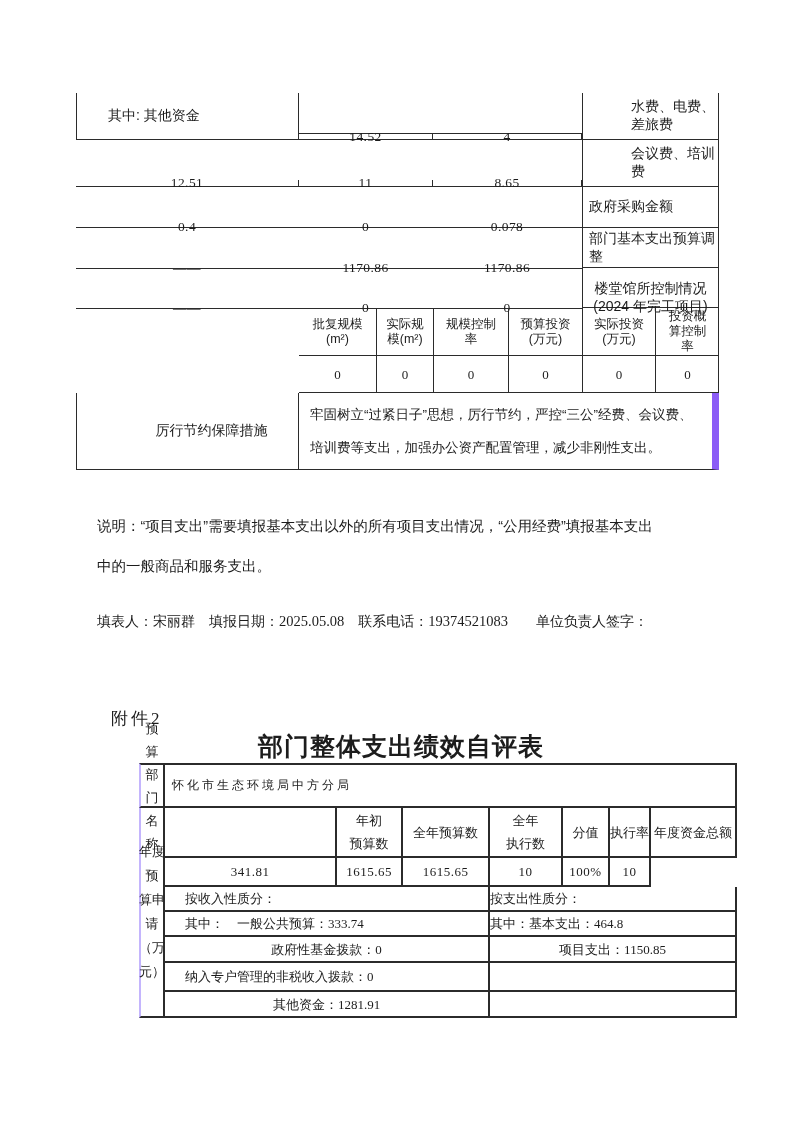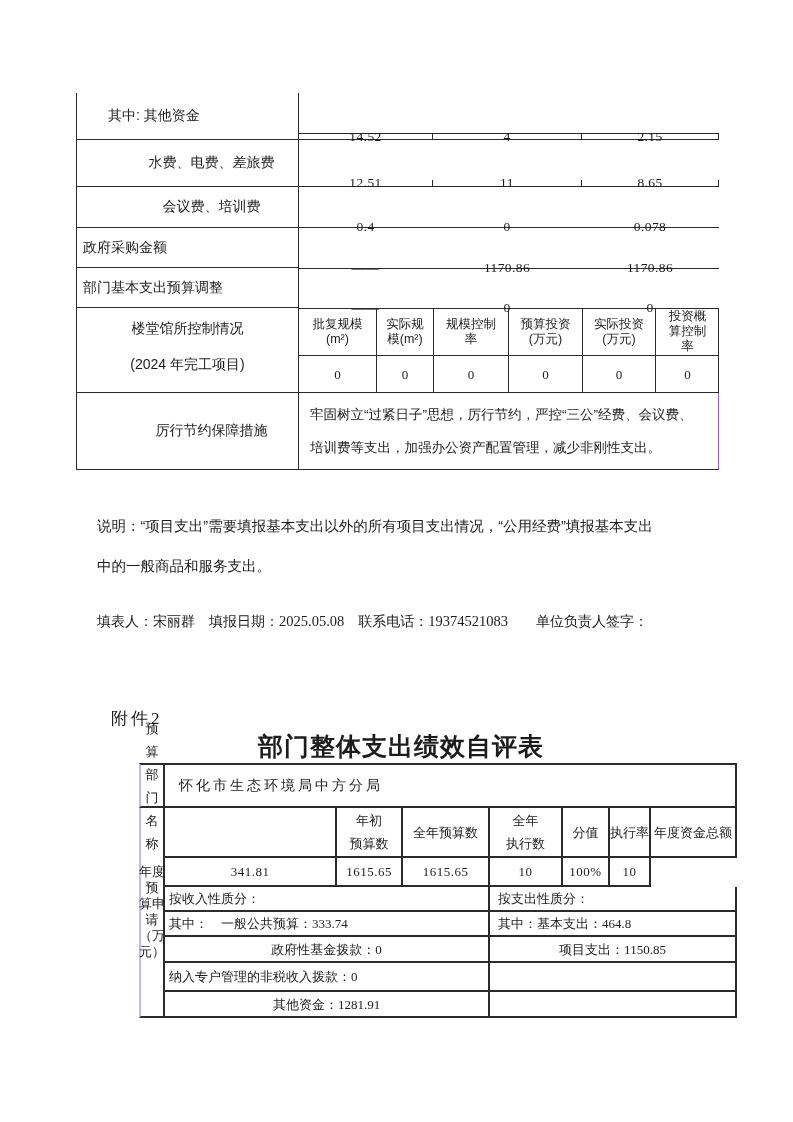--- a/index.html
+++ b/index.html
@@ -46,21 +46,21 @@
   .subc {
     border-right: 1px solid #2b2b2b;
     display: flex; align-items: center; justify-content: center;
     text-align: center; font-size: 12.5px; line-height: 15px;
   }
   .subc.hd { border-bottom: 1px solid #2b2b2b; }
   .subc.nr { border-right: none; }
   .subv { font-family: "Liberation Serif", serif; font-size: 13px; }
   .thrift-cell {
     grid-column: 2 / 5;
-    border-right: 1px solid #8b5cf6; border-bottom: 1px solid #2b2b2b;
+    border-right: 7px solid #8b5cf6; border-bottom: 1px solid #2b2b2b;
     display: flex; flex-direction: column; justify-content: center;
     align-items: flex-start; padding: 0 11px;
     font-size: 13.5px; line-height: 33px; text-align: left;
   }
 
   
   #notes { position: absolute; left: 97px; top: 506px; width: 630px; font-size: 14.5px; line-height: 40px; }
   #filler { position: absolute; left: 97px; top: 613px; font-size: 14px; }
   #filler .ser { font-family: "Liberation Serif", serif; font-size: 14.5px; }
   #attach { position: absolute; left: 111px; top: 707px; font-size: 17px; letter-spacing: 3px; font-family: "Liberation Serif", serif; }
@@ -81,38 +81,37 @@
   .t2c {
     border-right: 2px solid #2b2b2b;
     border-bottom: 2px solid #2b2b2b;
     display: flex; align-items: center; justify-content: center;
     text-align: center; line-height: 23px;
   }
   .bl2 { border-left: 2px solid #c4b5fd; margin-left: 36px; }
   .bt2 { border-top: 2px solid #2b2b2b; }
   .dept-name {
     grid-column: 2 / 9;
-    justify-content: flex-start; padding-left: 14px; text-align: left;
-    letter-spacing: 3px; font-size: 14px;
-  }
-  .rowgroup { grid-row: 2 / 9; grid-column: 1 / 2; line-height: 16px; text-align: center; }
+    justify-content: flex-start; padding-left: 7px; text-align: left;
+    letter-spacing: 3px; font-size: 12px;
+  }
+  .rowgroup { grid-row: 2 / 9; grid-column: 1 / 2; line-height: 24px; text-align: center; }
   .t2num { letter-spacing: .5px; }
-  .lhalf { grid-column: 2 / 5; justify-content: flex-start; padding-left: 4px; text-align: left; }
-  .rhalf { grid-column: 5 / 9; justify-content: flex-start; padding-left: 8px; text-align: left; }
+  .lhalf { grid-column: 2 / 5; justify-content: flex-start; padding-left: 20px; text-align: left; }
+  .rhalf { grid-column: 5 / 9; justify-content: flex-start; text-align: left; }
   .ctr   { justify-content: center; padding-left: 0; text-align: center; }
 </style>
 </head>
 <body>
 
 <div id="t1">
 
   <div class="t1c bl labL">其中: 其他资金</div>
   <div class="t1c bt t1num">14.52</div>
   <div class="t1c bt t1num">4</div>
-  <div class="t1c bt t1num">2.15</div>
 
   <div class="t1c bl">水费、电费、差旅费</div>
   <div class="t1c t1num">12.51</div>
   <div class="t1c t1num">11</div>
   <div class="t1c t1num">8.65</div>
 
   <div class="t1c bl">会议费、培训费</div>
   <div class="t1c t1num">0.4</div>
   <div class="t1c t1num">0</div>
   <div class="t1c t1num">0.078</div>

